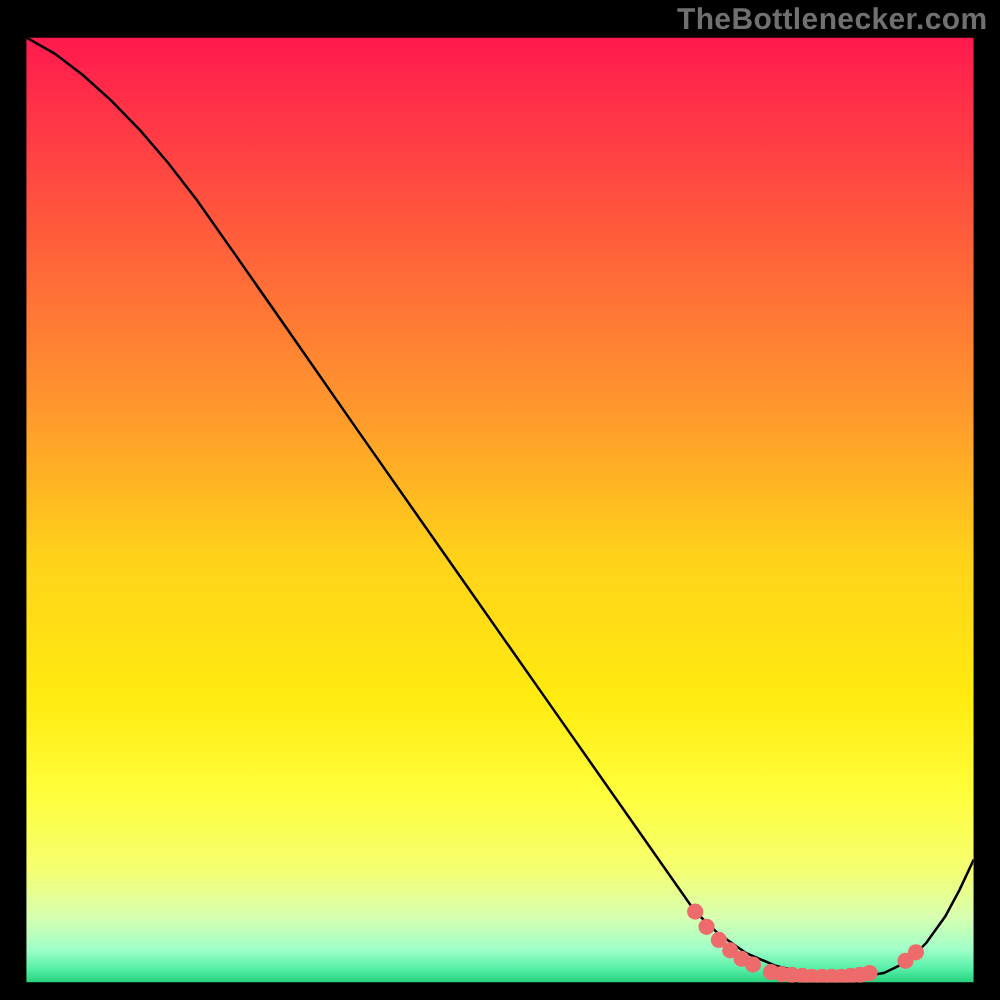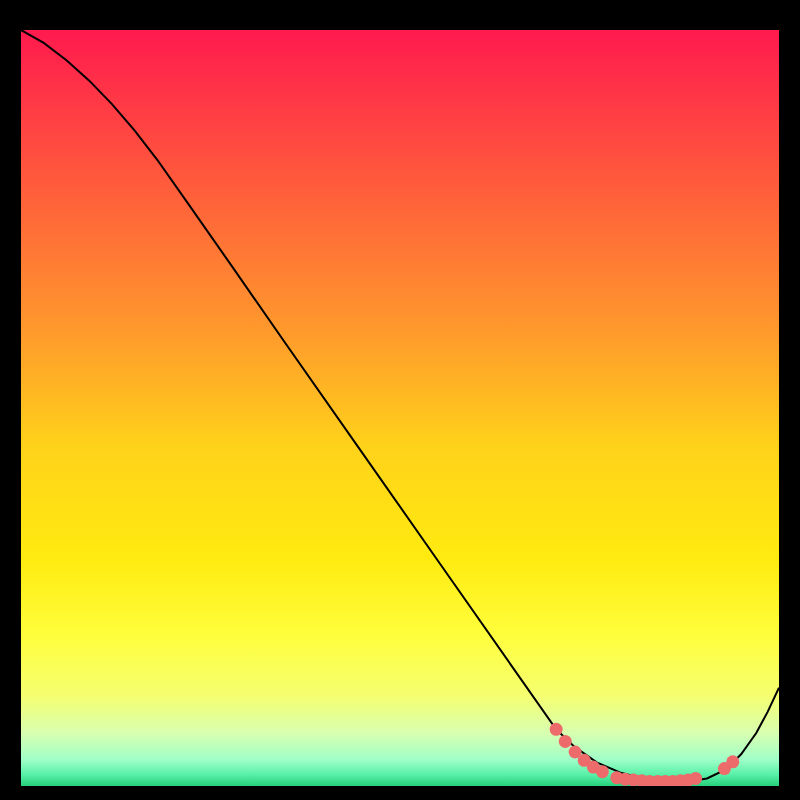--- a/index.html
+++ b/index.html
@@ -26,20 +26,21 @@
     top: 30px;
     width: 758px;
     height: 756px;
   }
   svg { display: block; }
 </style>
 </head>
 <body>
 
 <div class="stage">
+  <div class="watermark">TheBottlenecker.com</div>
 
   <div class="plot">
     <svg id="chart-svg" width="758" height="756" viewBox="0 0 758 756">
       <defs>
         <linearGradient id="bg-grad" x1="0" y1="0" x2="0" y2="1">
             <stop offset="0%" stop-color="#ff1a4e"></stop>
             <stop offset="20%" stop-color="#ff5a3c"></stop>
             <stop offset="40%" stop-color="#ff9a2c"></stop>
             <stop offset="55.00000000000001%" stop-color="#ffd21a"></stop>
             <stop offset="70%" stop-color="#ffeb10"></stop>

